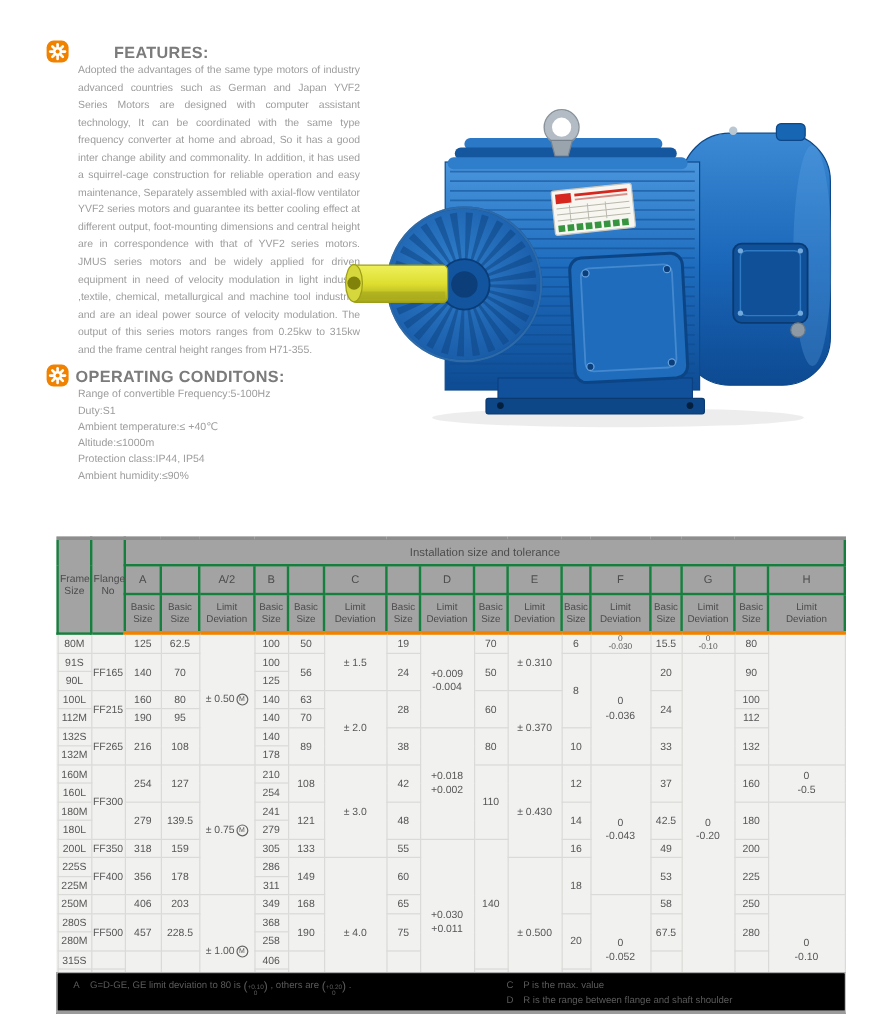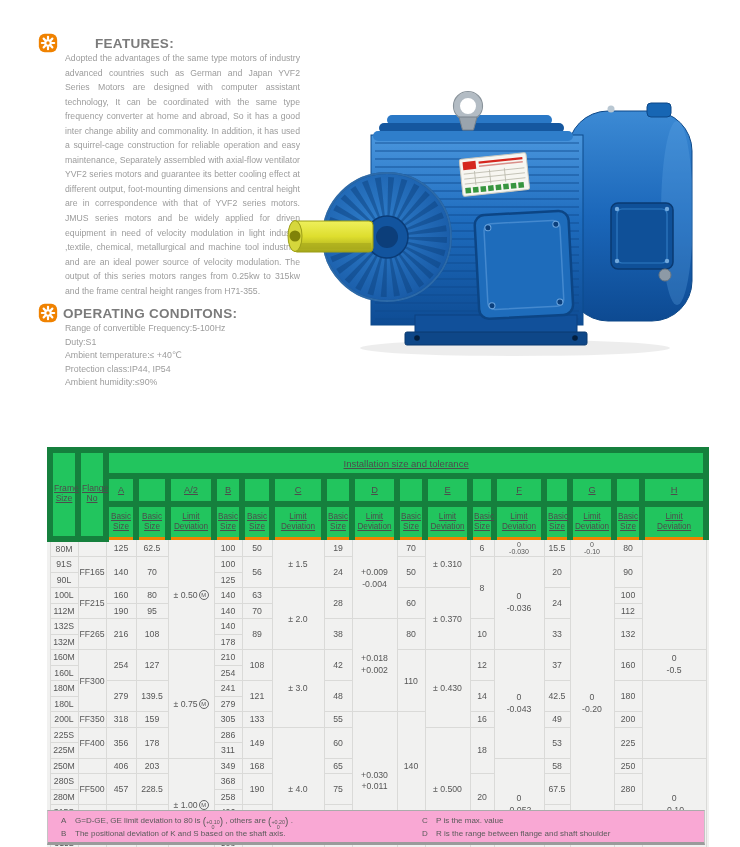--- a/index.html
+++ b/index.html
@@ -20,35 +20,35 @@
   #operating-lines{left:65px;top:322px;width:260px;}
 
   
   .motor-fig{position:absolute;left:265px;top:85px;width:475px;height:278px;}
 
   
   .tbl-wrap{position:absolute;left:47px;top:447px;width:658px;}
   table{border-collapse:collapse;table-layout:fixed;width:658px;background:#f1f1f0;
         border:1px solid #b3b3b3;border-top:3px solid #8d8d8d;border-bottom:2px solid #8c8c8c;
         color:#4f4f4f;}
-  thead td{background:#22c55e;border:6px solid #15803d;text-align:center;vertical-align:middle;
-           white-space:pre-line;color:#4c4c4c;text-decoration:underline;}
+  thead td{background:#a3a3a3;border:2px solid #15803d;text-align:center;vertical-align:middle;
+           white-space:pre-line;color:#4c4c4c;}
   tr.tr-title td{height:18px;font-size:9.5px;}
   tr.tr-title td.corner{font-size:8.6px;line-height:1.15;}
   tr.tr-letters td{height:20px;font-size:9.3px;}
   tr.tr-sub td{height:28px;font-size:8.2px;line-height:1.2;border-bottom:3px solid #f08200;}
   tbody td{border:1px solid #dadad8;background:#f1f1f0;text-align:center;vertical-align:middle;
            height:14.5px;padding:0;font-size:8.7px;white-space:pre-line;color:#565656;}
   tbody td.compact{font-size:7px;line-height:7.2px;}
   tbody td.ml{line-height:1.35;}
   .circ{display:inline-block;width:8px;height:8px;line-height:8px;border:1px solid #666;border-radius:50%;
         font-size:5.8px;text-align:center;vertical-align:1px;margin-left:1px;}
 
   
-  .notes{position:absolute;left:47px;top:810px;width:656px;height:31px;background:#f9a8d4;
+  .notes{position:absolute;left:47px;top:810px;width:656px;height:31px;background:#000000;
          border-top:1px solid #ababab;border-bottom:3px solid #9b9b9b;border-left:1px solid #c4c4c4;
          border-right:1px solid #c4c4c4;font-size:8px;color:#5a5a5a;}
   .note-col{position:absolute;top:3px;}
   .note-col.left{left:13px;}
   .note-col.right{left:374px;}
   .note-row{height:13px;line-height:13px;white-space:nowrap;}
   .note-letter{display:inline-block;width:14px;}
   .frac{display:inline-flex;flex-direction:column;align-items:center;font-size:5.4px;line-height:5.2px;
         vertical-align:-1px;}
   .paren{font-size:10px;vertical-align:-2px;}
@@ -93,20 +93,21 @@
         <line x1="12" y1="4.6" x2="12" y2="7.2" transform="rotate(315 12 12)"></line>
       </g>
       <circle cx="12" cy="12" r="2" fill="#f08200"></circle>
     </svg>
   </span>
   <h2 class="sec-head" id="operating-title">OPERATING CONDITONS:</h2>
   <div class="op-lines" id="operating-lines">
     <div>Range of convertible Frequency:5-100Hz</div>
     <div>Duty:S1</div>
     <div>Ambient temperature:≤ +40℃</div>
+    <div>Altitude:≤1000m</div>
     <div>Protection class:IP44, IP54</div>
     <div>Ambient humidity:≤90%</div>
   </div>
 
   <div class="motor-fig">
     <svg viewBox="0 0 470 275" width="470" height="275">
       <defs>
         <linearGradient id="gBody" x1="0" y1="0" x2="0" y2="1">
           <stop offset="0" stop-color="#4a96dd"></stop>
             <stop offset="0.45" stop-color="#1e6cbe"></stop>
@@ -504,23 +505,20 @@
             <span>+0.10</span>
             <span>0</span>
           </span><span class="paren">)</span>
         <span>, others are</span>
         <span class="paren">(</span><span class="frac">
             <span>+0.20</span>
             <span>0</span>
           </span><span class="paren">)</span>
         <span>.</span>
       </div>
-      <div class="note-row">
-        <span class="note-letter">B</span><span>The positional deviation of K and S based on the shaft axis.</span>
-      </div>
     </div>
     <div class="note-col right">
       <div class="note-row">
         <span class="note-letter">C</span><span>P is the max. value</span>
       </div>
       <div class="note-row">
         <span class="note-letter">D</span><span>R is the range between flange and shaft shoulder</span>
       </div>
     </div>
   </div>

